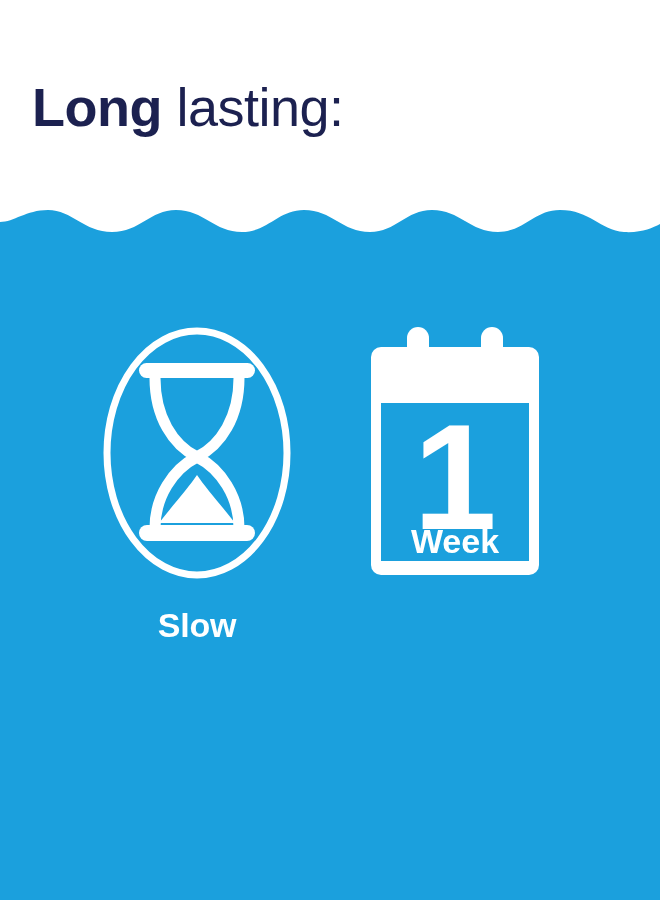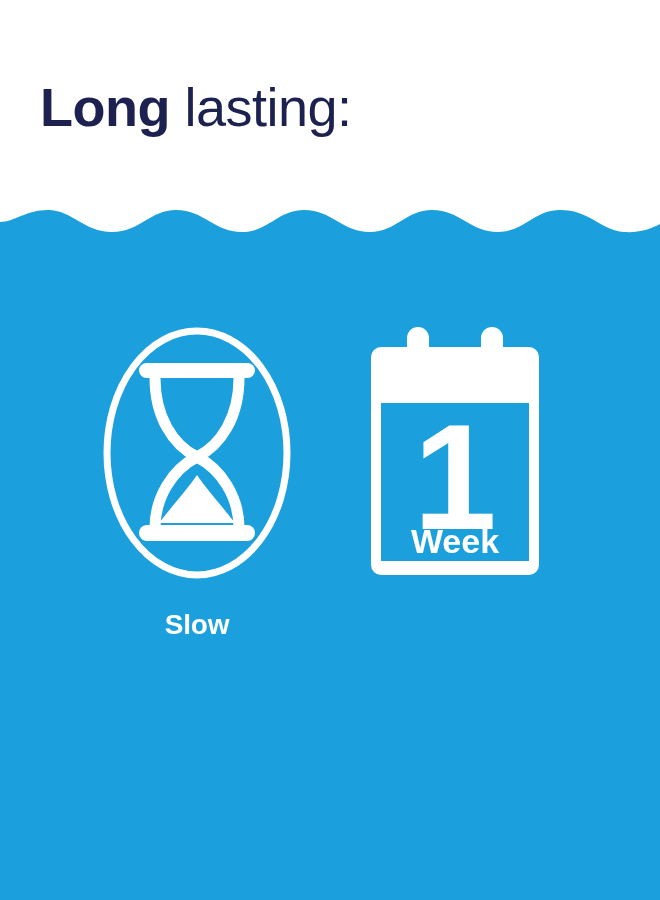--- a/index.html
+++ b/index.html
@@ -27,21 +27,21 @@
   .header {
     position: absolute;
     left: 0;
     top: 0;
     width: 660px;
     height: 205px;
     background: #ffffff;
   }
   .headline {
     position: absolute;
-    left: 40px;
+    left: 32px;
     top: 78px;
     font-size: 54px;
     line-height: 58px;
     letter-spacing: -0.5px;
     color: #1c2150;
     white-space: nowrap;
   }
   .headline .strong {
     font-weight: 700;
   }
@@ -89,21 +89,21 @@
   .icon-wrap svg {
     display: block;
     margin: 0 auto;
   }
 
   .caption {
     margin-top: 8px;
     text-align: center;
     color: #ffffff;
     font-weight: 700;
-    font-size: 28px;
+    font-size: 34px;
     line-height: 44px;
     letter-spacing: -0.2px;
   }
   .caption .line {
     display: block;
   }
 </style>
 </head>
 <body>
 

